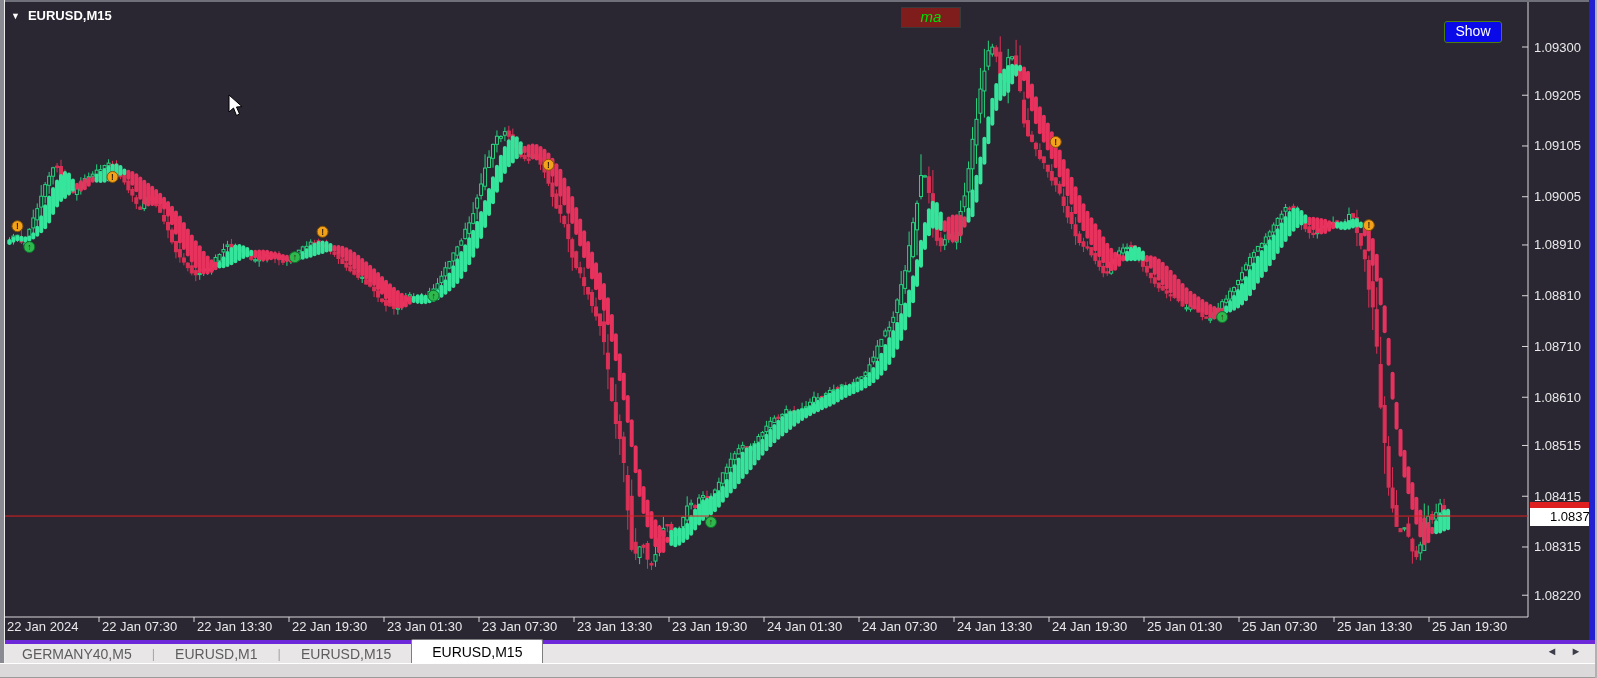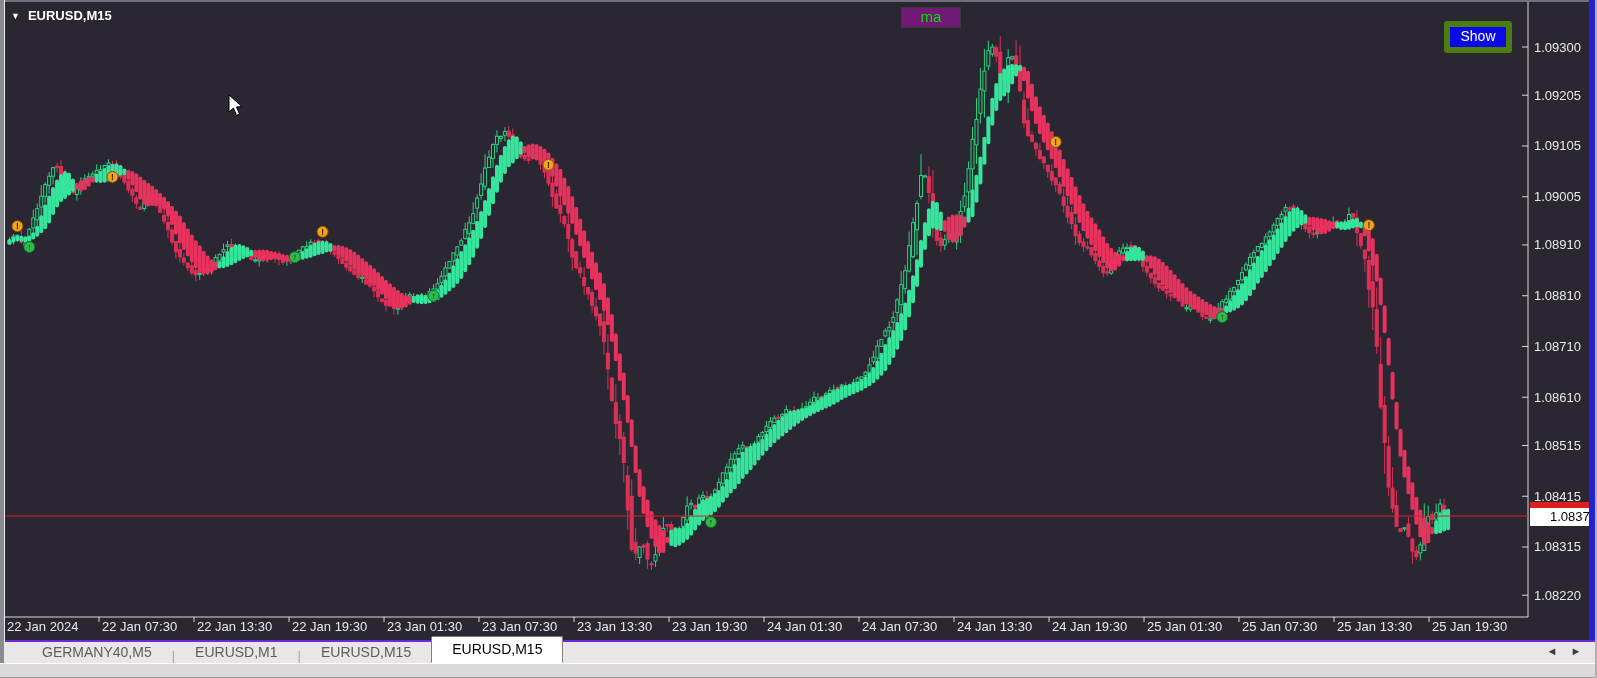--- a/index.html
+++ b/index.html
@@ -8,30 +8,30 @@
   .chart-bg{position:absolute;left:5px;top:2px;width:1584px;height:638px;background:#2a2733;}
   .top-edge{position:absolute;left:0;top:0;width:1597px;height:2px;background:#70707a;}
   .left-edge{position:absolute;left:0;top:0;width:4px;height:663px;background:#8a8a93;border-right:1px solid #ececec;}
   .right-blue{position:absolute;left:1589px;top:0;width:6px;height:640px;background:#2121d2;}
   .right-gray{position:absolute;left:1595px;top:0;width:2px;height:678px;background:#b2b0b0;}
   svg.chart{position:absolute;left:0;top:0;}
   .axis-text{font-size:13px;fill:#e9e9e9;font-family:"Liberation Sans","DejaVu Sans",sans-serif;}
   .chart-title{position:absolute;left:11px;top:8px;display:flex;align-items:center;gap:8px;
                color:#ffffff;font-size:13px;font-weight:700;}
   .chart-title .dd{font-size:9px;color:#ffffff;font-weight:400;}
-  .ma-badge{position:absolute;left:901px;top:7px;width:58px;height:19px;background:#701a75;
-            border:1px solid #3a3a3a;color:#00e100;font-size:15px;line-height:18px;text-align:center;}
+  .ma-badge{position:absolute;left:901px;top:7px;width:58px;height:19px;background:#7f1d1d;
+            border:1px solid #3a3a3a;color:#00e100;font-size:15px;line-height:18px;text-align:center;font-style:italic;}
   .show-btn{position:absolute;left:1444px;top:21px;width:56px;height:20px;background:#0a0ae8;
-            border:6px solid #4d7c0f;border-radius:3px;color:#fff;font-size:14px;line-height:19px;
+            border:1px solid #4d7c0f;border-radius:3px;color:#fff;font-size:14px;line-height:19px;
             text-align:center;cursor:pointer;}
   .price-tag-red{position:absolute;left:1530px;top:502px;width:62px;height:6px;background:#dd1f1f;}
   .price-tag{position:absolute;left:1530px;top:508px;width:62px;height:18px;background:#ffffff;
              color:#000;font-size:13px;line-height:18px;padding-left:20px;box-sizing:border-box;}
   .tabbar{position:absolute;left:0;top:640px;width:1597px;height:23px;background:#e8e6e6;
-          border-top:2px solid #6d28d9;display:flex;align-items:flex-end;padding-left:22px;box-sizing:border-box;}
+          border-top:4px solid #6d28d9;display:flex;align-items:center;padding-left:2px;box-sizing:border-box;}
   .tab{color:#5d5d5d;font-size:14px;padding:0 20px;height:22px;line-height:22px;cursor:pointer;white-space:nowrap;}
   .tab.active{background:#ffffff;color:#000;border:1px solid #7e7e7e;border-bottom:1px solid #ffffff;
               height:25px;line-height:24px;margin-top:-3px;border-radius:2px 2px 0 0;}
   .tab-sep{color:#a8a8a8;font-size:13px;}
   .tab-scroll{position:absolute;top:645px;font-size:11px;color:#3c3c4a;cursor:pointer;width:18px;text-align:center;}
   .bottom-strip{position:absolute;left:0;top:663px;width:1597px;height:15px;background:#dbd9d9;
                 border-top:1px solid #ffffff;border-bottom:1px solid #9a9a9a;box-sizing:border-box;}
   .cursor{position:absolute;left:228px;top:94px;}
 </style>
 </head>

